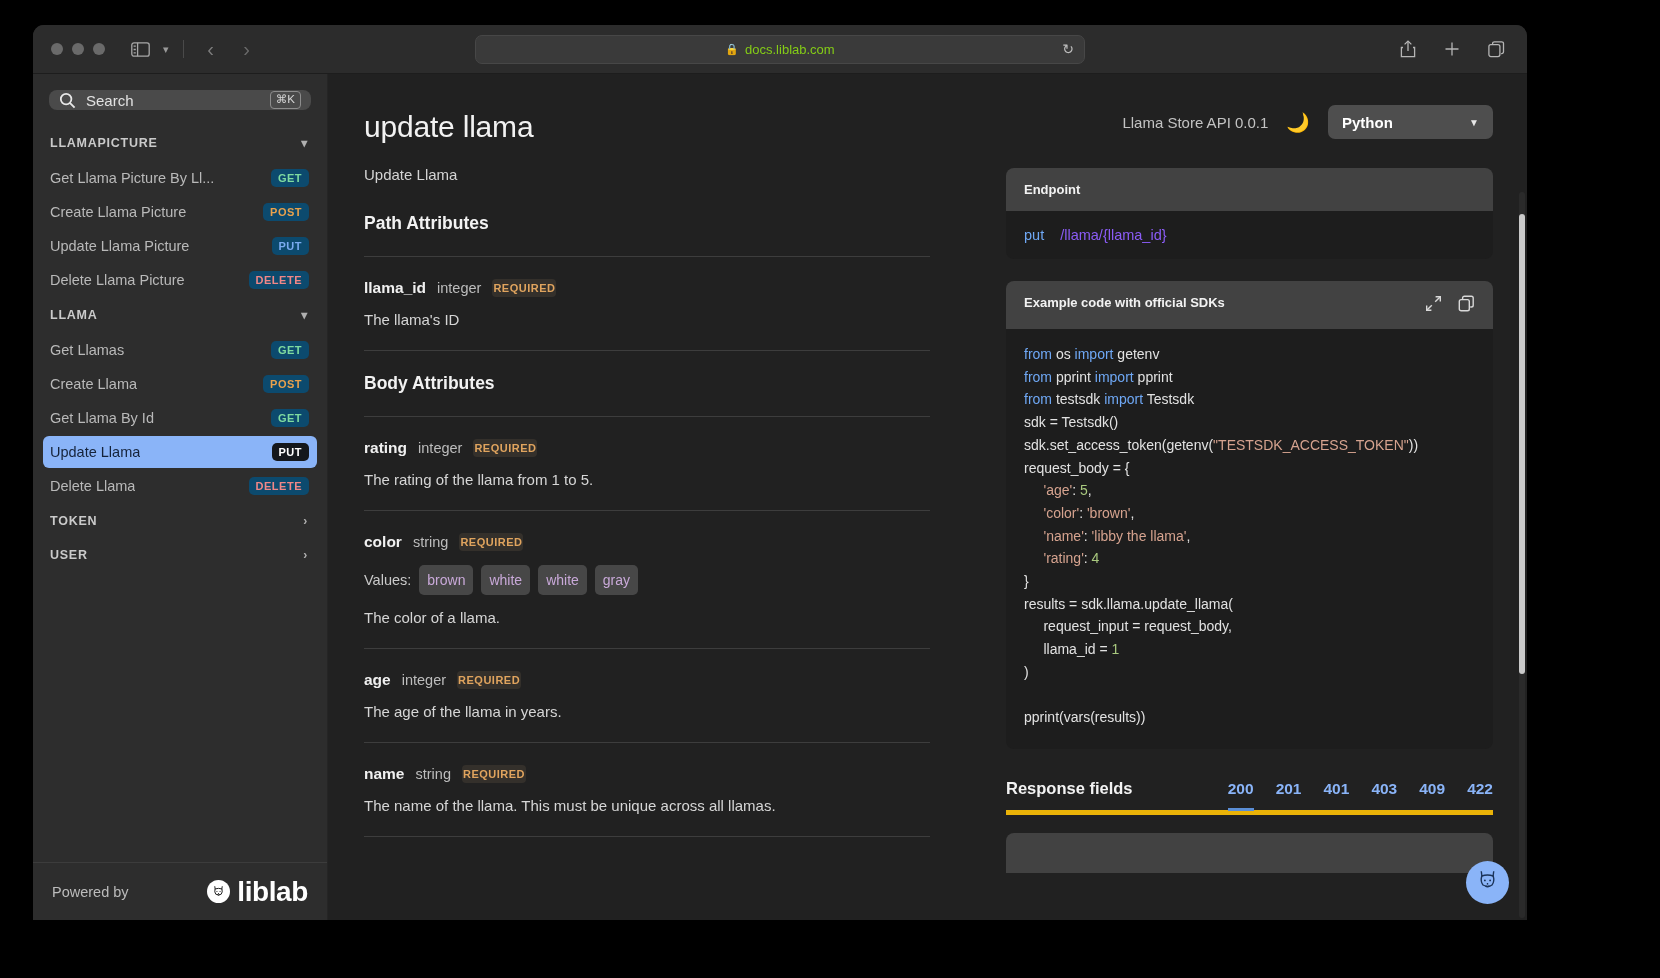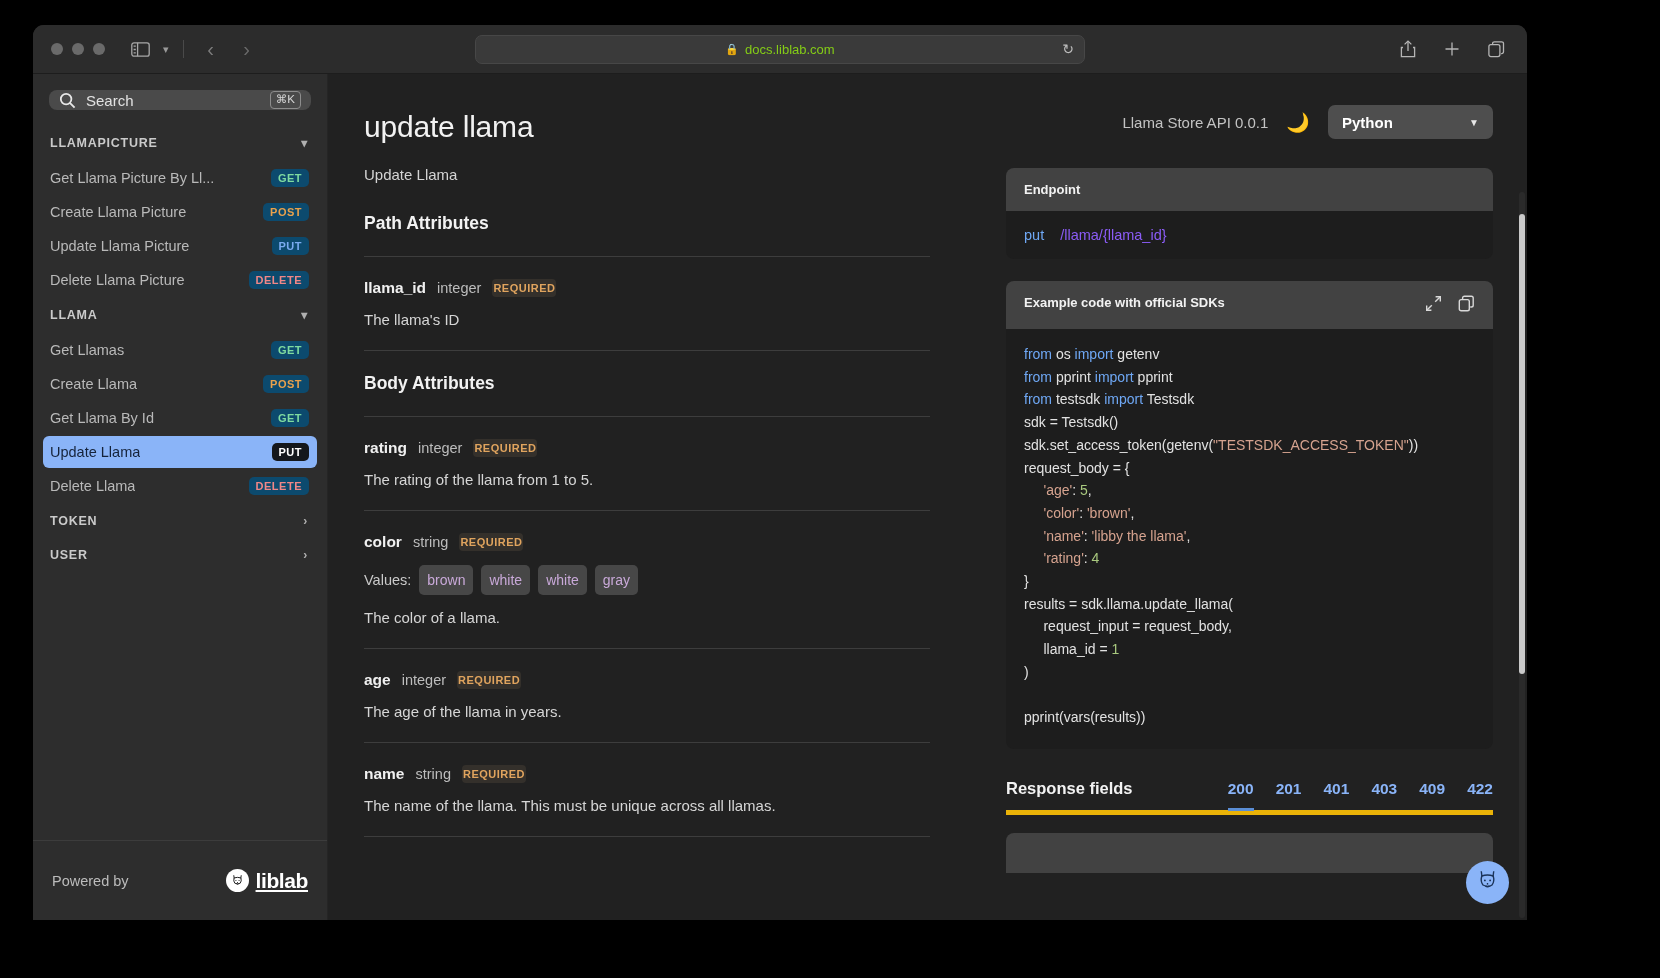--- a/index.html
+++ b/index.html
@@ -139,32 +139,32 @@
     margin-left: 8px;
   }
   .method.get { color: #7fdba0; }
   .method.post { color: #e9a14c; }
   .method.put { color: #7aabf0; }
   .method.delete { color: #ef8787; }
   .nav-item.active .method { background: #14171c; color: #ffffff; }
 
   .sidebar-footer {
     border-top: 1px solid #3c3c3c;
-    height: 80px;
+    height: 58px;
     display: flex; align-items: center; justify-content: space-between;
     padding: 0 19px;
   }
   .powered { color: #bcbcbc; font-size: 14.5px; }
   .liblab-logo { display: flex; align-items: center; gap: 7px; }
   .liblab-mark {
     width: 23px; height: 23px; border-radius: 50%;
     background: #ffffff;
     display: flex; align-items: center; justify-content: center;
   }
-  .liblab-word { color: #ffffff; font-size: 21px; font-weight: bold; letter-spacing: -0.4px; text-decoration: underline; }
+  .liblab-word { color: #ffffff; font-size: 28px; font-weight: bold; letter-spacing: -0.4px; }
 
   
   .content-area {
     flex: 1;
     display: flex;
     background: #212121;
     position: relative;
     overflow: hidden;
   }
   .doc-col {

